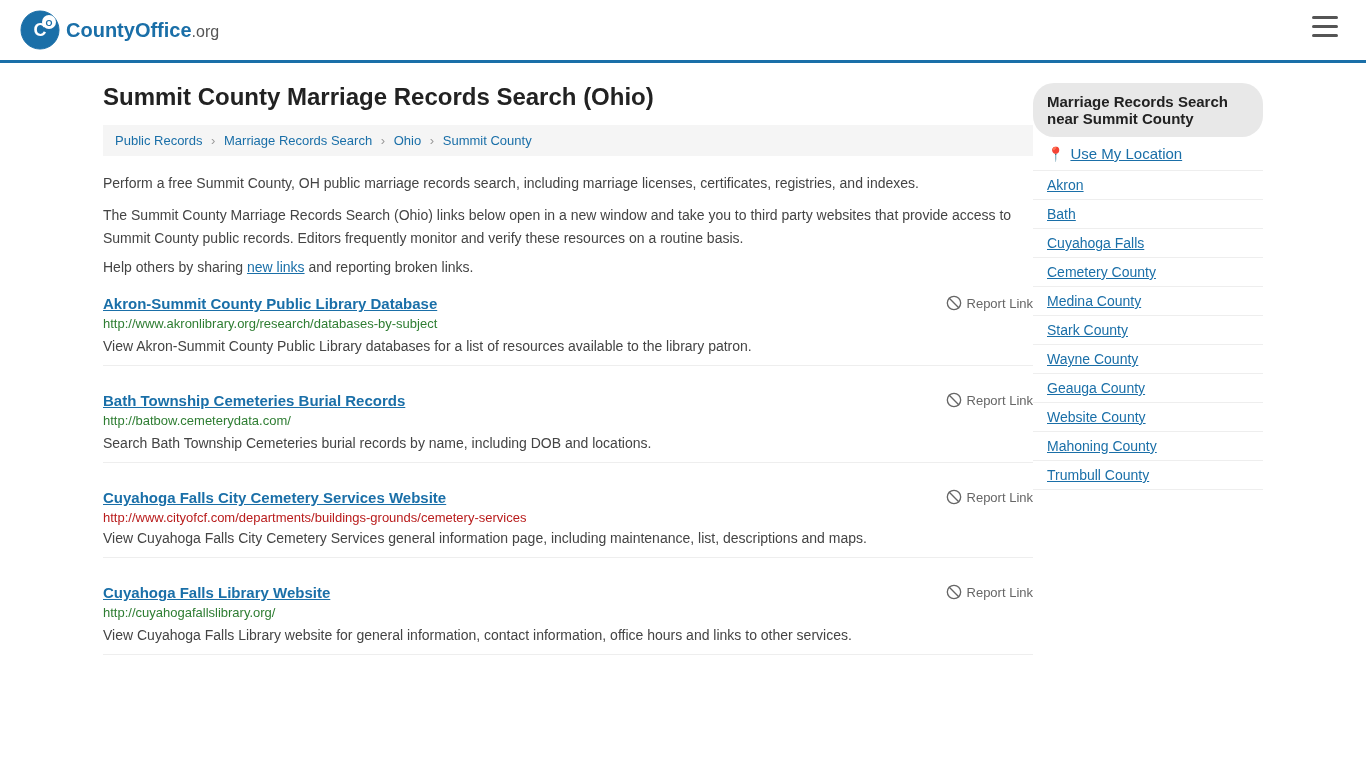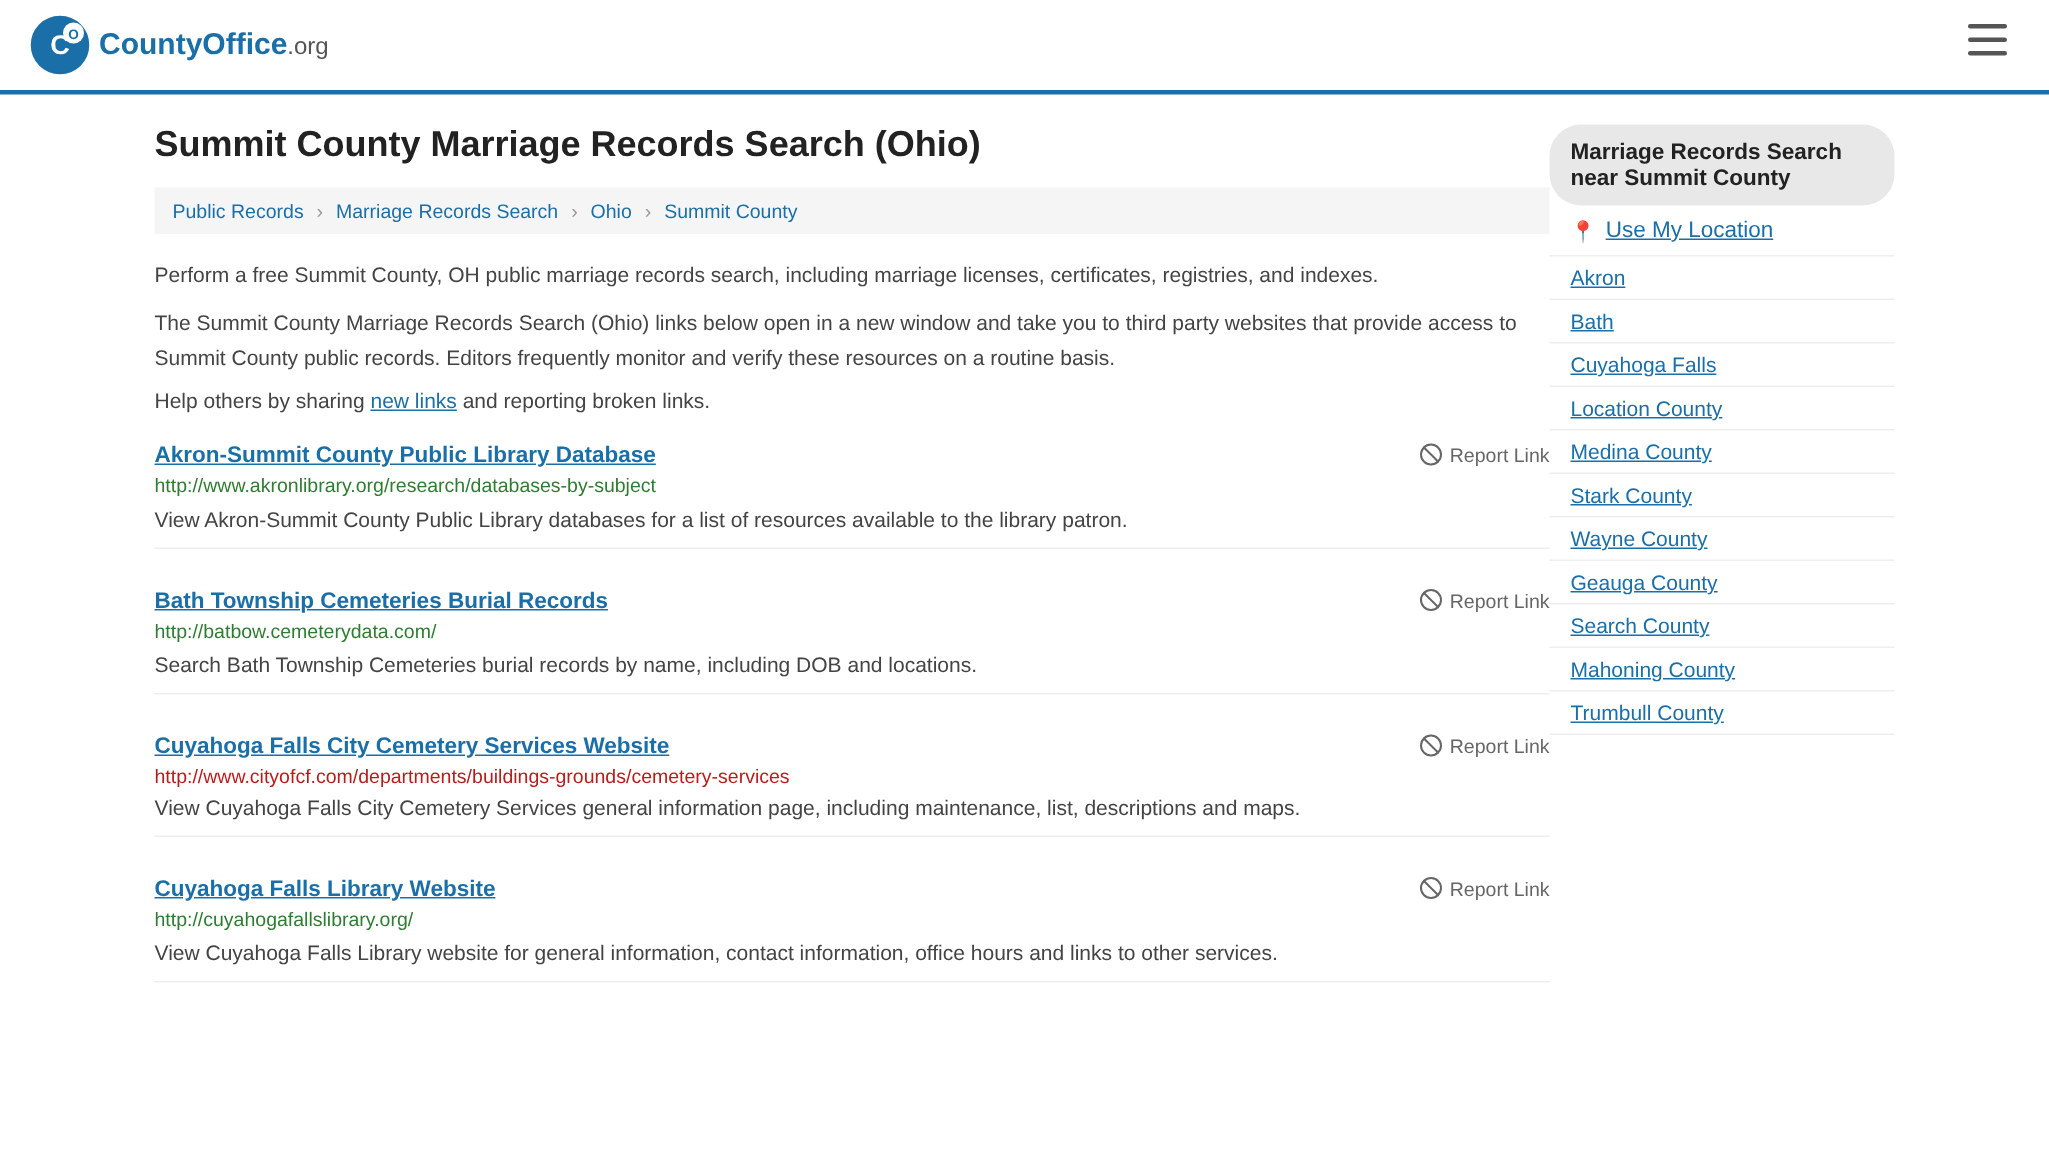--- a/index.html
+++ b/index.html
@@ -336,26 +336,26 @@
 
       <div class="sidebar-location" style="padding:8px 14px;border-bottom:1px solid #eee;display:flex;align-items:center;gap:6px;">
         <span style="font-size:14px;">📍</span>
         <a href="#" style="color:#1a6fa8;text-decoration:underline;font-size:15px;">Use My Location</a>
       </div>
 
       <ul class="sidebar-link-list">
         <li><a href="#">Akron</a></li>
         <li><a href="#">Bath</a></li>
         <li><a href="#">Cuyahoga Falls</a></li>
-        <li><a href="#">Location County</a></li>
+        <li><a href="#">Cemetery County</a></li>
         <li><a href="#">Medina County</a></li>
         <li><a href="#">Stark County</a></li>
         <li><a href="#">Wayne County</a></li>
         <li><a href="#">Geauga County</a></li>
-        <li><a href="#">Search County</a></li>
+        <li><a href="#">Website County</a></li>
         <li><a href="#">Mahoning County</a></li>
         <li><a href="#">Trumbull County</a></li>
       </ul>
     </div>
 
 
   </div>
 </div>
 
 </body></html>

